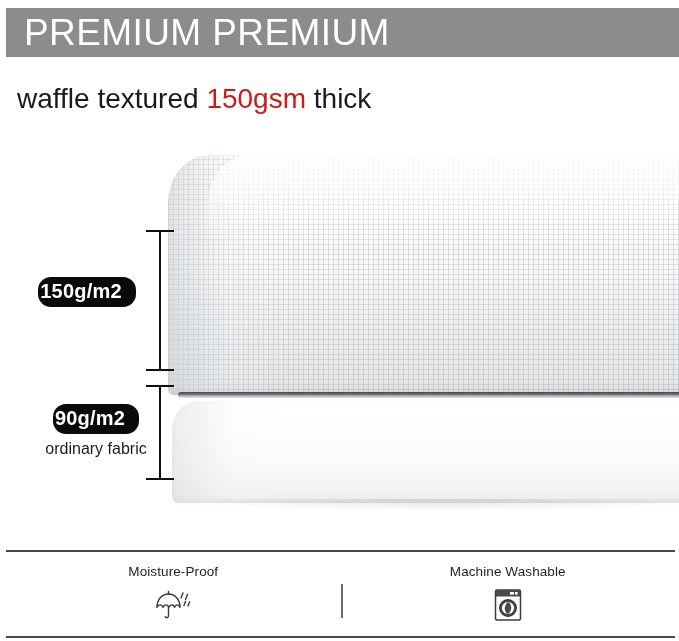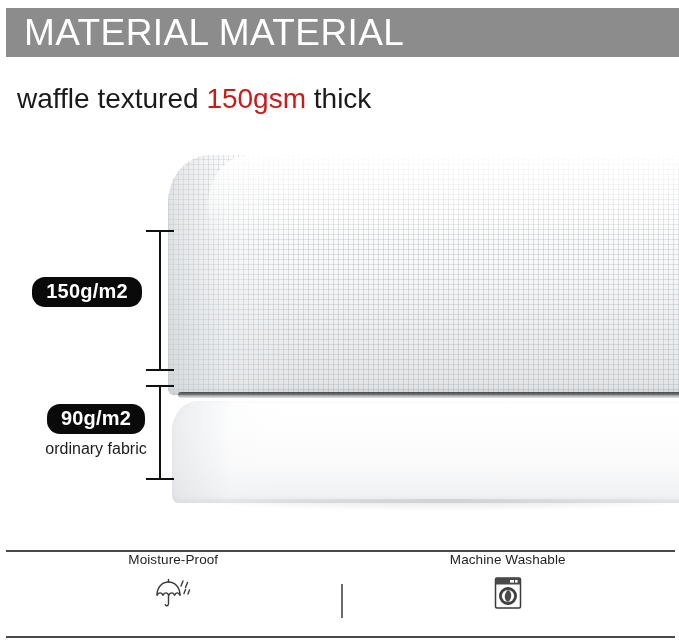--- a/index.html
+++ b/index.html
@@ -210,21 +210,21 @@
   
   .callout {
     position: absolute;
     text-align: center;
   }
   .pill {
     display: inline-block;
     background: #0a0a0a;
     color: #ffffff;
     border-radius: 13px;
-    padding: 3px 14px 4px 14px;
+    padding: 3px 14px 4px 2px;
     font-size: 20px;
     font-weight: 700;
     letter-spacing: 0.2px;
     line-height: 1.15;
     white-space: nowrap;
   }
   .caption {
     margin-top: 5px;
     font-size: 16px;
     color: #1c1c1c;
@@ -255,20 +255,21 @@
     display: flex;
     align-items: stretch;
   }
   .feature {
     flex: 1 1 0;
     position: relative;
     display: flex;
     flex-direction: column;
     align-items: center;
     justify-content: flex-start;
+    padding-top: 12px;
   }
   .feature + .feature::before {
     content: "";
     position: absolute;
     left: 0;
     top: 32px;
     width: 2px;
     height: 34px;
     background: #6a6a6a;
   }
@@ -287,21 +288,21 @@
     justify-content: center;
   }
   .feature-icon svg { display: block; }
 </style>
 </head>
 <body>
 
 <div id="page">
 
   <div class="header-band">
-    <div class="header-title">MATERIAL MATERIAL</div>
+    <div class="header-title">PREMIUM PREMIUM</div>
   </div>
 
   <div class="subtitle">
     <span>waffle textured </span><span class="accent">150gsm</span><span> thick</span>
   </div>
 
   <div class="stage">
     <div class="fabric-waffle"></div>
     <div class="fabric-seam"></div>
     <div class="fabric-ordinary"></div>

